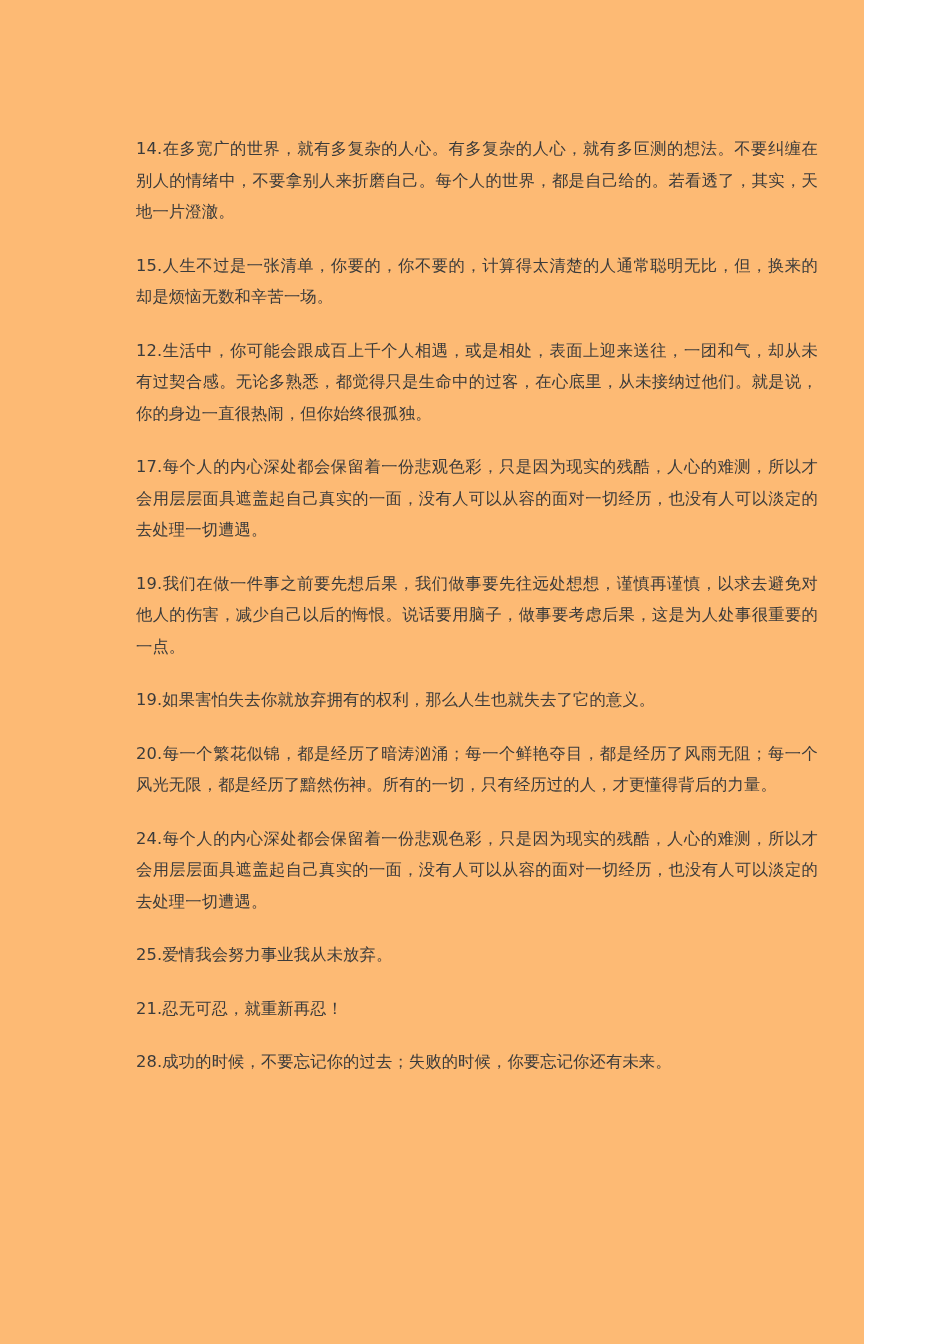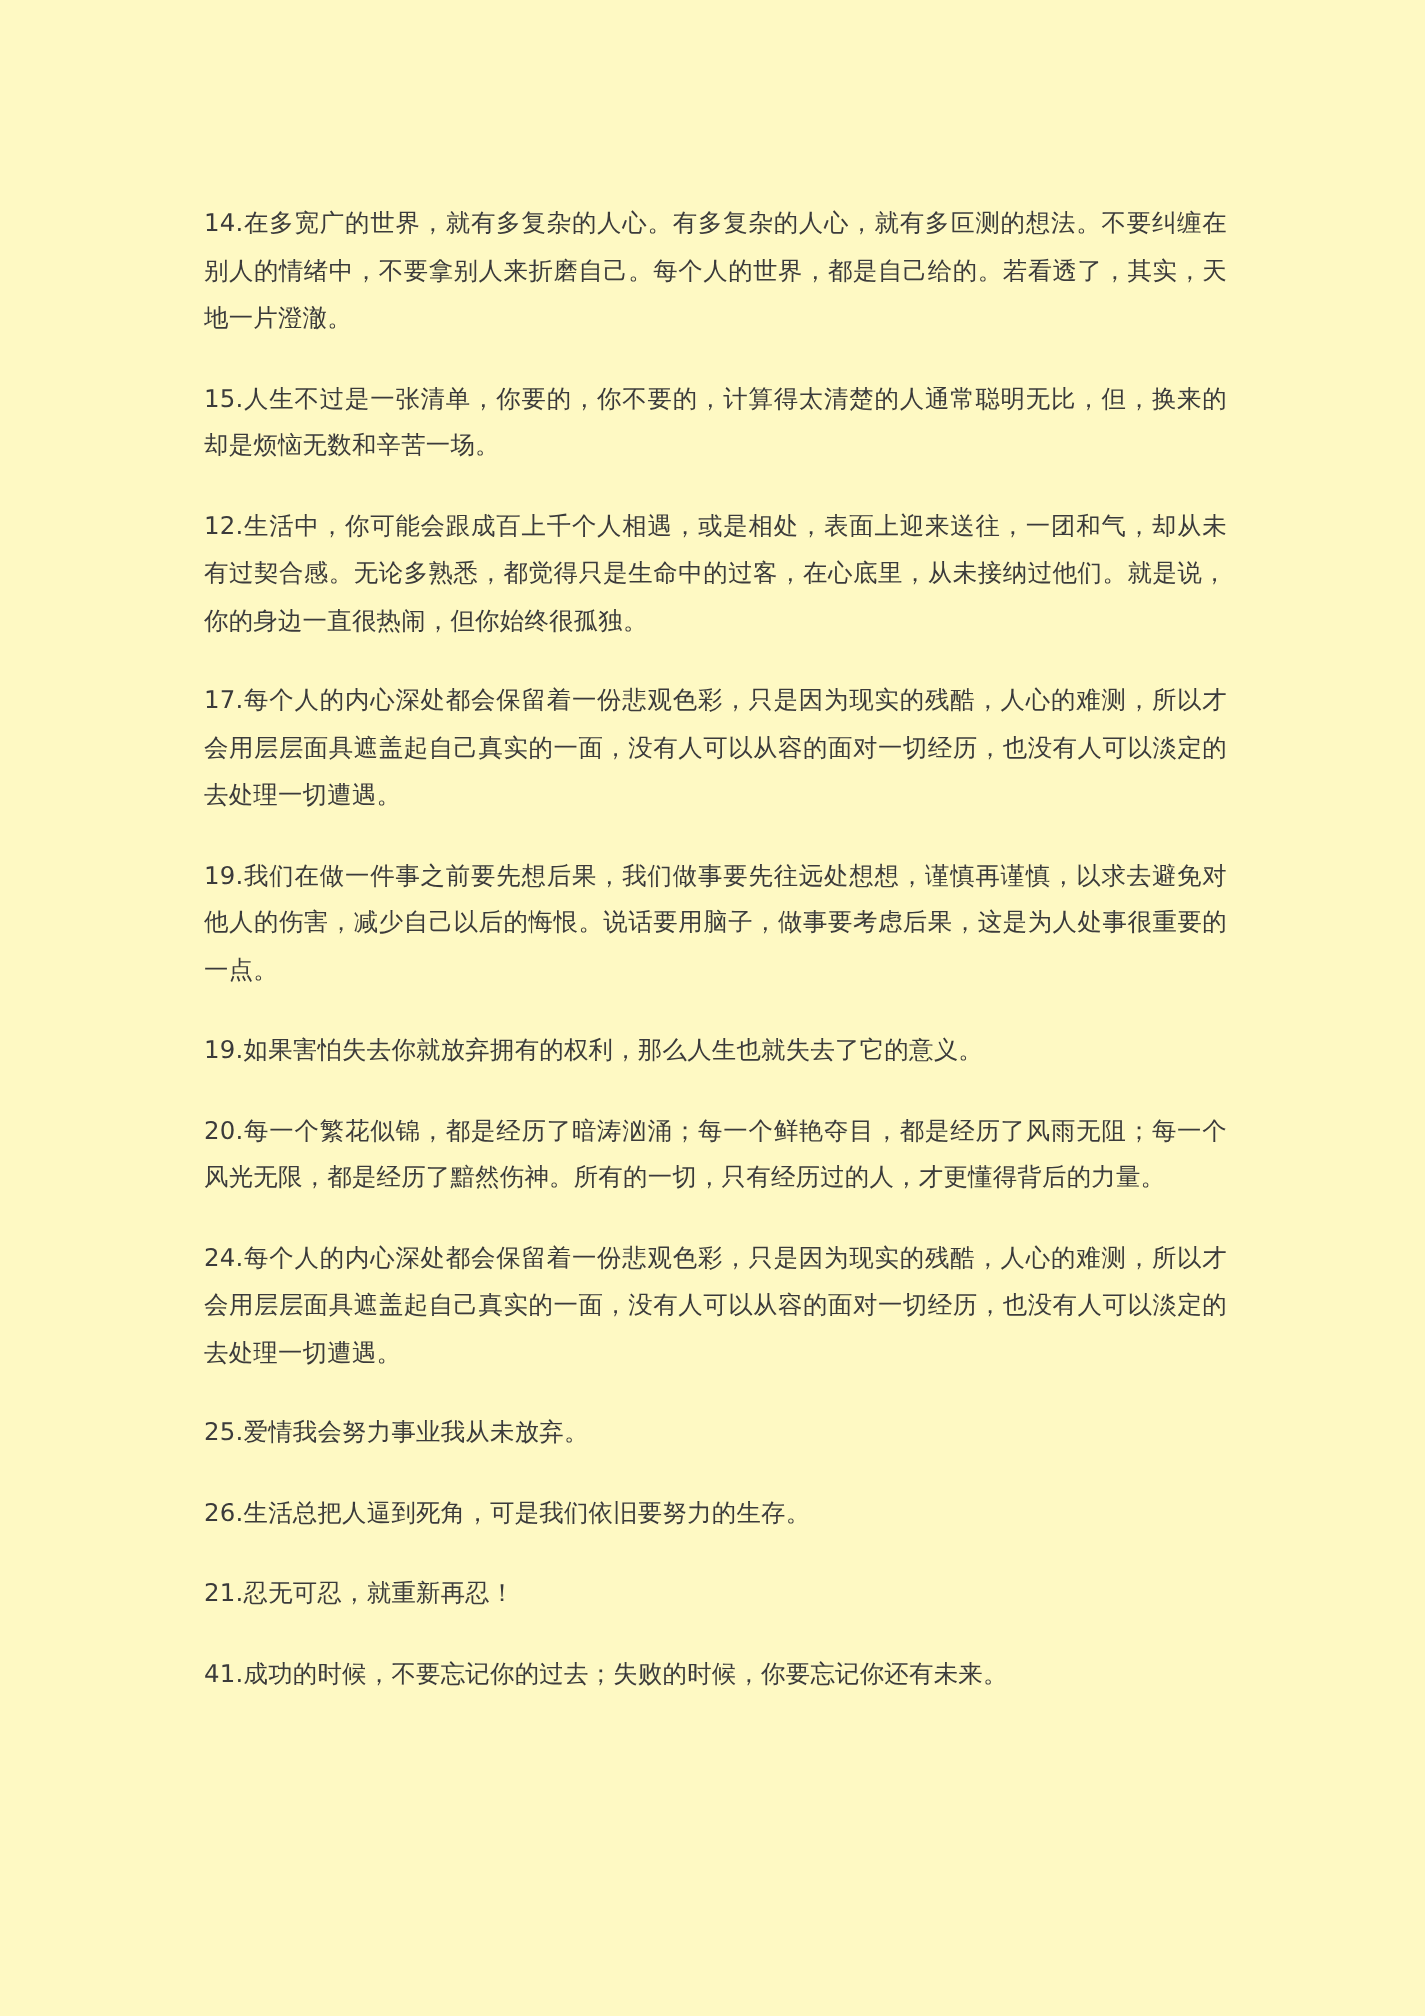--- a/index.html
+++ b/index.html
@@ -8,23 +8,23 @@
     background: #ffffff;
   }
   body {
     width: 950px;
     height: 1344px;
     font-family: "DejaVu Sans", "Liberation Sans", sans-serif;
     -webkit-font-smoothing: antialiased;
   }
   .page {
     position: relative;
-    width: 950px;
+    width: 864px;
     height: 1344px;
-    background: #fef9c3;
+    background: #fdba74;
     box-sizing: border-box;
     overflow: hidden;
   }
   .content {
     position: absolute;
     left: 136px;
     top: 133px;
     width: 682px;
   }
   .para {
@@ -48,17 +48,16 @@
   <div class="content">
     <p class="para">14.在多宽广的世界，就有多复杂的人心。有多复杂的人心，就有多叵测的想法。不要纠缠在别人的情绪中，不要拿别人来折磨自己。每个人的世界，都是自己给的。若看透了，其实，天地一片澄澈。</p>
     <p class="para">15.人生不过是一张清单，你要的，你不要的，计算得太清楚的人通常聪明无比，但，换来的却是烦恼无数和辛苦一场。</p>
     <p class="para">12.生活中，你可能会跟成百上千个人相遇，或是相处，表面上迎来送往，一团和气，却从未有过契合感。无论多熟悉，都觉得只是生命中的过客，在心底里，从未接纳过他们。就是说，你的身边一直很热闹，但你始终很孤独。</p>
     <p class="para">17.每个人的内心深处都会保留着一份悲观色彩，只是因为现实的残酷，人心的难测，所以才会用层层面具遮盖起自己真实的一面，没有人可以从容的面对一切经历，也没有人可以淡定的去处理一切遭遇。</p>
     <p class="para">19.我们在做一件事之前要先想后果，我们做事要先往远处想想，谨慎再谨慎，以求去避免对他人的伤害，减少自己以后的悔恨。说话要用脑子，做事要考虑后果，这是为人处事很重要的一点。</p>
     <p class="para">19.如果害怕失去你就放弃拥有的权利，那么人生也就失去了它的意义。</p>
     <p class="para">20.每一个繁花似锦，都是经历了暗涛汹涌；每一个鲜艳夺目，都是经历了风雨无阻；每一个风光无限，都是经历了黯然伤神。所有的一切，只有经历过的人，才更懂得背后的力量。</p>
     <p class="para">24.每个人的内心深处都会保留着一份悲观色彩，只是因为现实的残酷，人心的难测，所以才会用层层面具遮盖起自己真实的一面，没有人可以从容的面对一切经历，也没有人可以淡定的去处理一切遭遇。</p>
     <p class="para">25.爱情我会努力事业我从未放弃。</p>
-    <p class="para">26.生活总把人逼到死角，可是我们依旧要努力的生存。</p>
     <p class="para">21.忍无可忍，就重新再忍！</p>
-    <p class="para">41.成功的时候，不要忘记你的过去；失败的时候，你要忘记你还有未来。</p>
+    <p class="para">28.成功的时候，不要忘记你的过去；失败的时候，你要忘记你还有未来。</p>
   </div>
 </div>
 
 </body></html>

